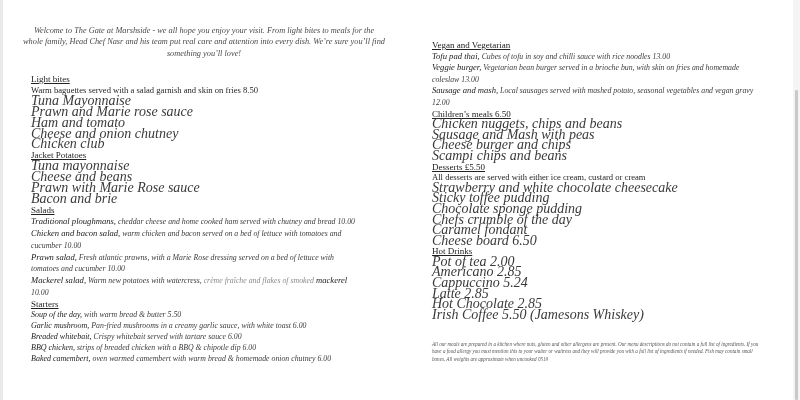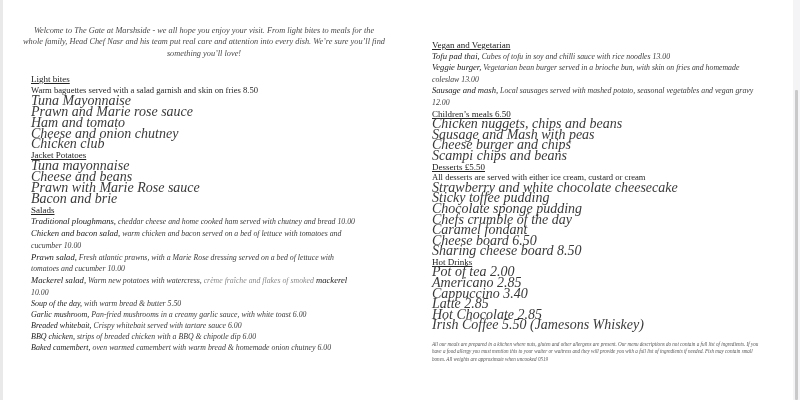--- a/index.html
+++ b/index.html
@@ -73,20 +73,21 @@
     <div class="line">
       <span class="item-name">Chicken and bacon salad,</span><span class="desc"> warm chicken and bacon served on a bed of lettuce with tomatoes and cucumber 10.00</span>
     </div>
     <div class="line">
       <span class="item-name">Prawn salad,</span><span class="desc"> Fresh atlantic prawns, with a Marie Rose dressing served on a bed of lettuce with tomatoes and cucumber 10.00</span>
     </div>
     <div class="line">
       <span class="item-name">Mackerel salad,</span><span class="desc"> Warm new potatoes with watercress,</span><span class="desc-light"> crème fraîche and flakes of smoked</span><span class="item-name"> mackerel</span><span class="desc"> 10.00</span>
     </div>
 
+    <div class="heading">Starters</div>
     <div class="line compact">
       <span class="item-name">Soup of the day,</span><span class="desc"> with warm bread &amp; butter 5.50</span>
     </div>
     <div class="line compact">
       <span class="item-name">Garlic mushroom,</span><span class="desc"> Pan-fried mushrooms in a creamy garlic sauce, with white toast  6.00</span>
     </div>
     <div class="line compact">
       <span class="item-name">Breaded whitebait,</span><span class="desc"> Crispy whitebait served with tartare sauce 6.00</span>
     </div>
     <div class="line compact">
@@ -119,26 +120,25 @@
     <span class="sub">Scampi chips and beans</span>
 
     <div class="heading">Desserts £5.50</div>
     <div class="plain">All desserts are served with either ice cream, custard or cream</div>
     <span class="sub">Strawberry and white chocolate cheesecake</span>
     <span class="sub">Sticky toffee pudding</span>
     <span class="sub">Chocolate sponge pudding</span>
     <span class="sub">Chefs crumble of the day</span>
     <span class="sub">Caramel fondant</span>
     <span class="sub">Cheese board 6.50</span>
-    <span class="sub">Sharing cheese board 8.50</span>
 
     <div class="heading">Hot Drinks</div>
     <span class="sub">Pot of tea 2.00</span>
     <span class="sub">Americano 2.85</span>
-    <span class="sub">Cappuccino 3.40</span>
+    <span class="sub">Cappuccino 5.24</span>
     <span class="sub">Latte 2.85</span>
     <span class="sub">Hot Chocolate 2.85</span>
     <span class="sub">Irish Coffee 5.50 (Jamesons Whiskey)</span>
   </div>
 
   <div class="footer-note">All our meals are prepared in a kitchen where nuts, gluten and other allergens are present. Our menu descriptions do not contain a full list of ingredients. If you have a food allergy you must mention this to your waiter or waitress and they will provide you with a full list of ingredients if needed. Fish may contain small bones. All weights are approximate when uncooked 0519</div>
 </div>
 
 <div class="scrollbar-track"></div>
 <div class="scrollbar-thumb"></div>

